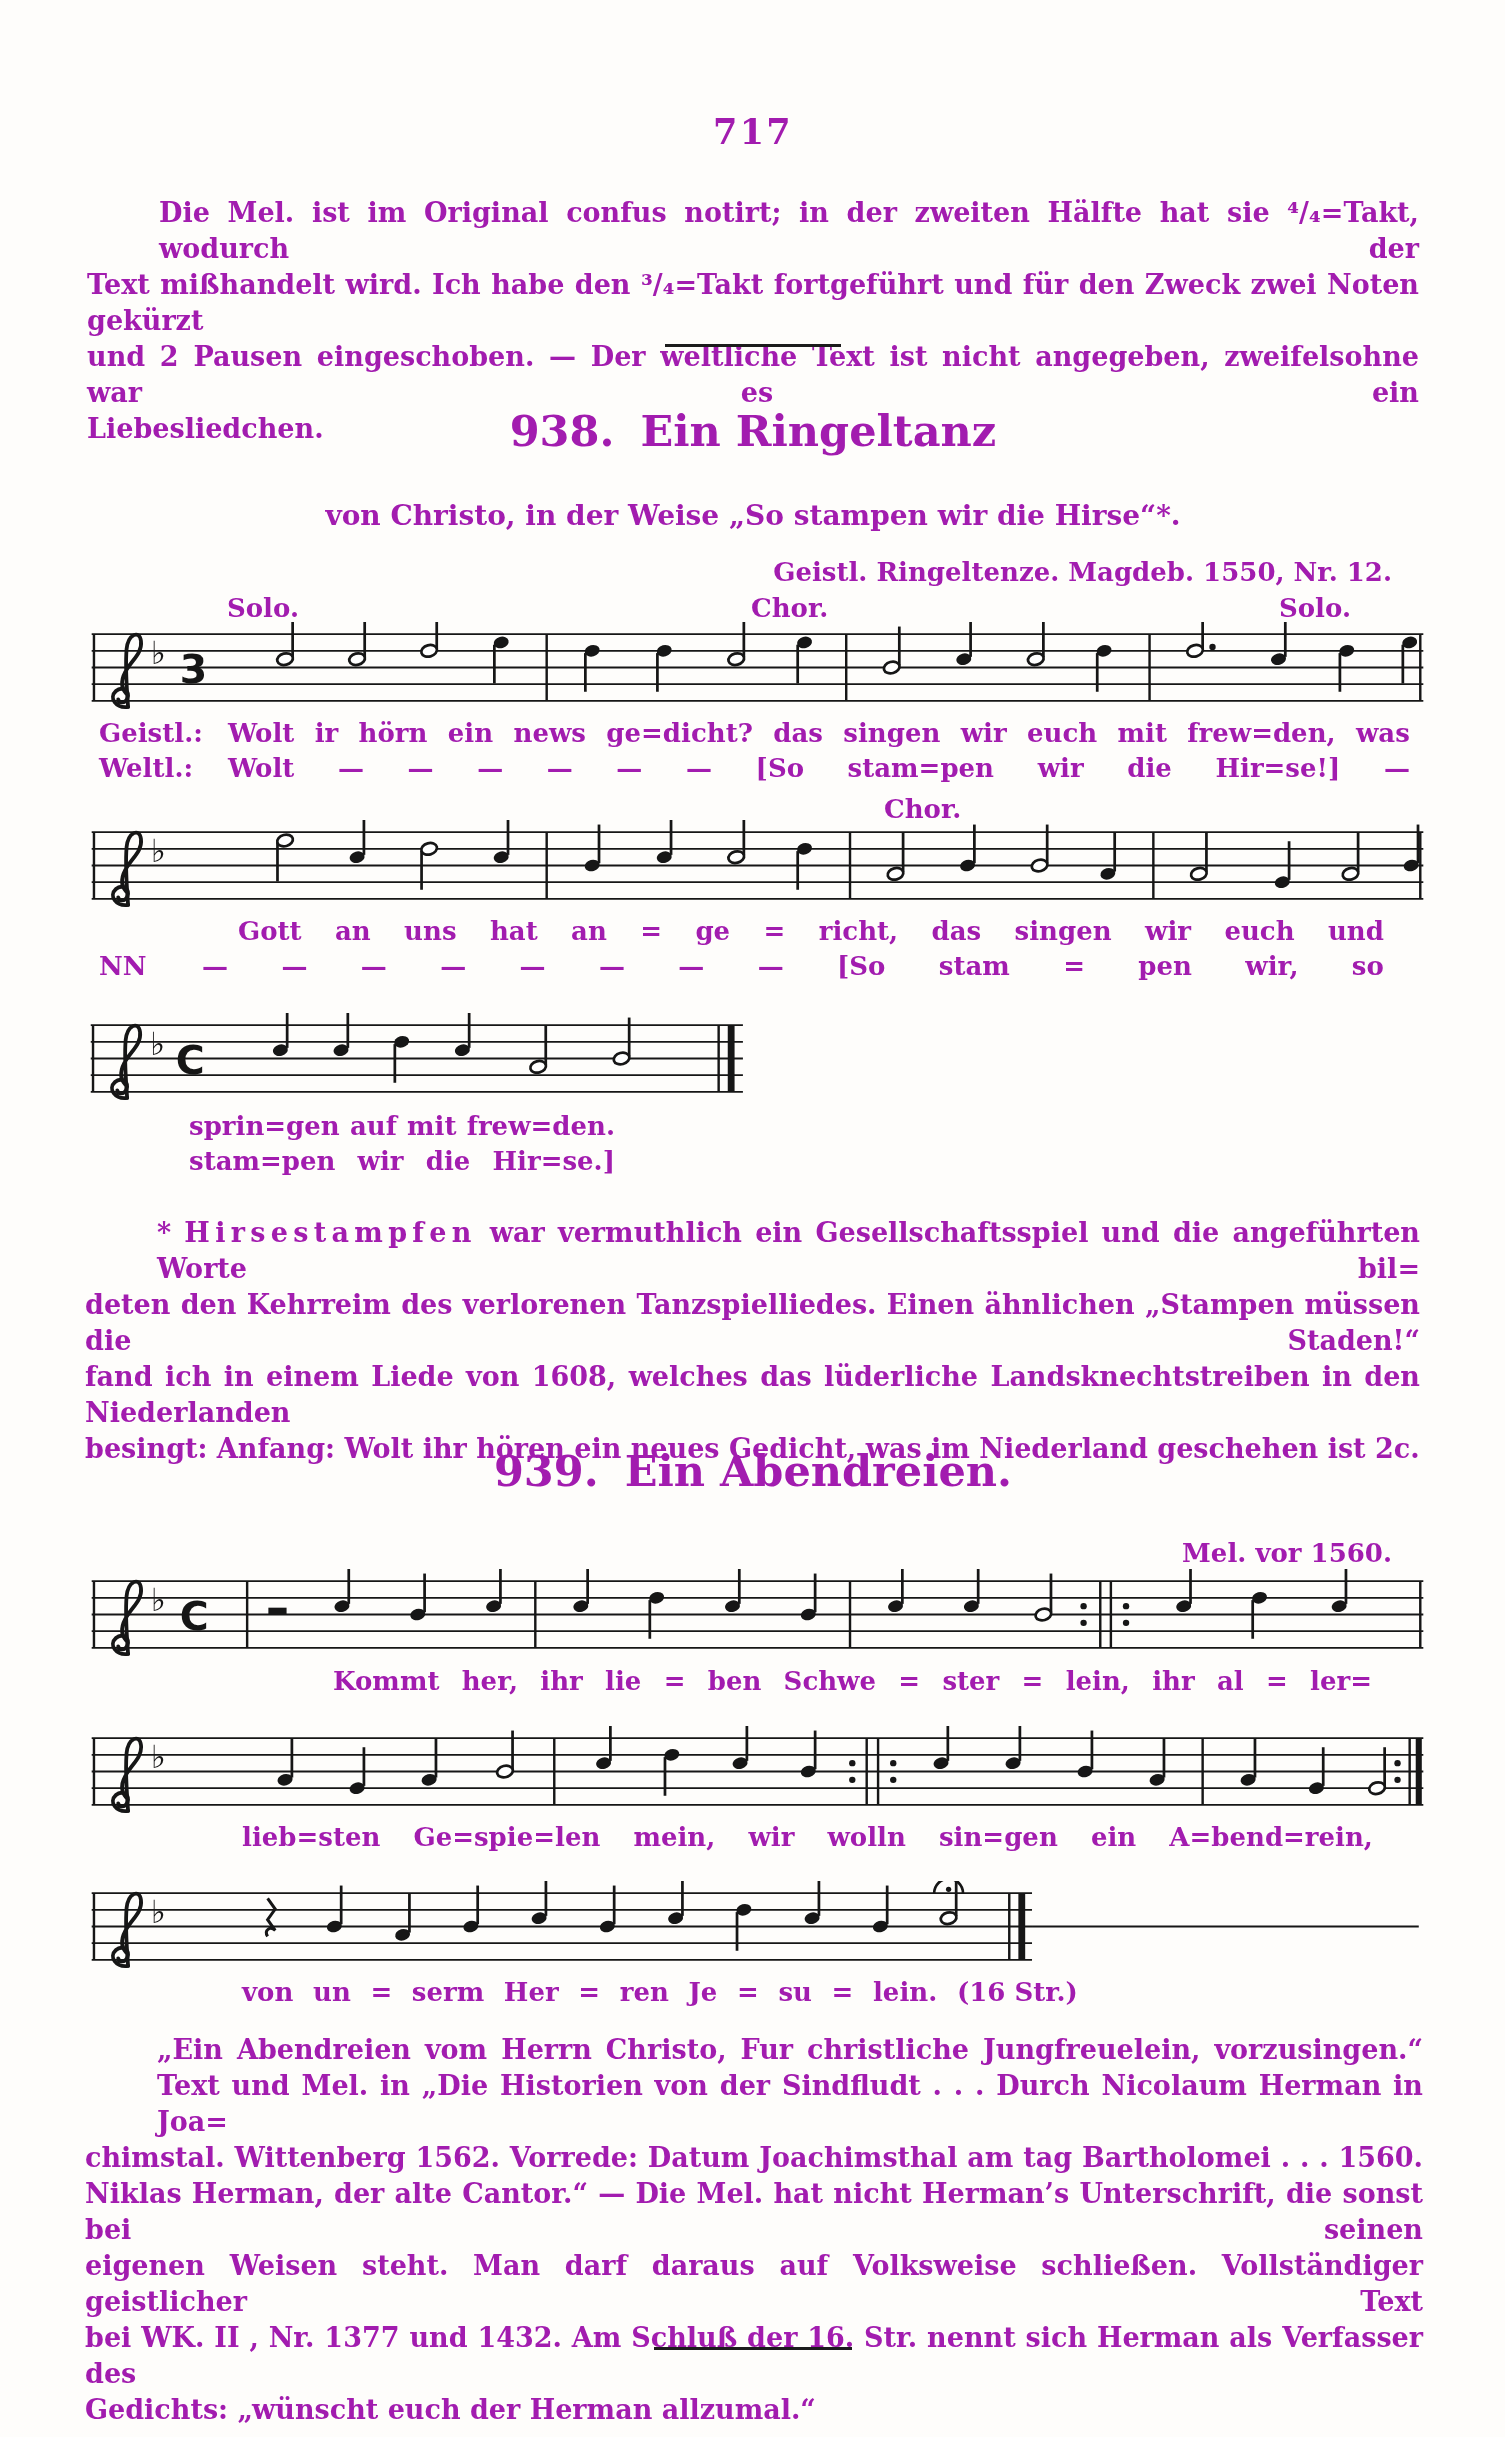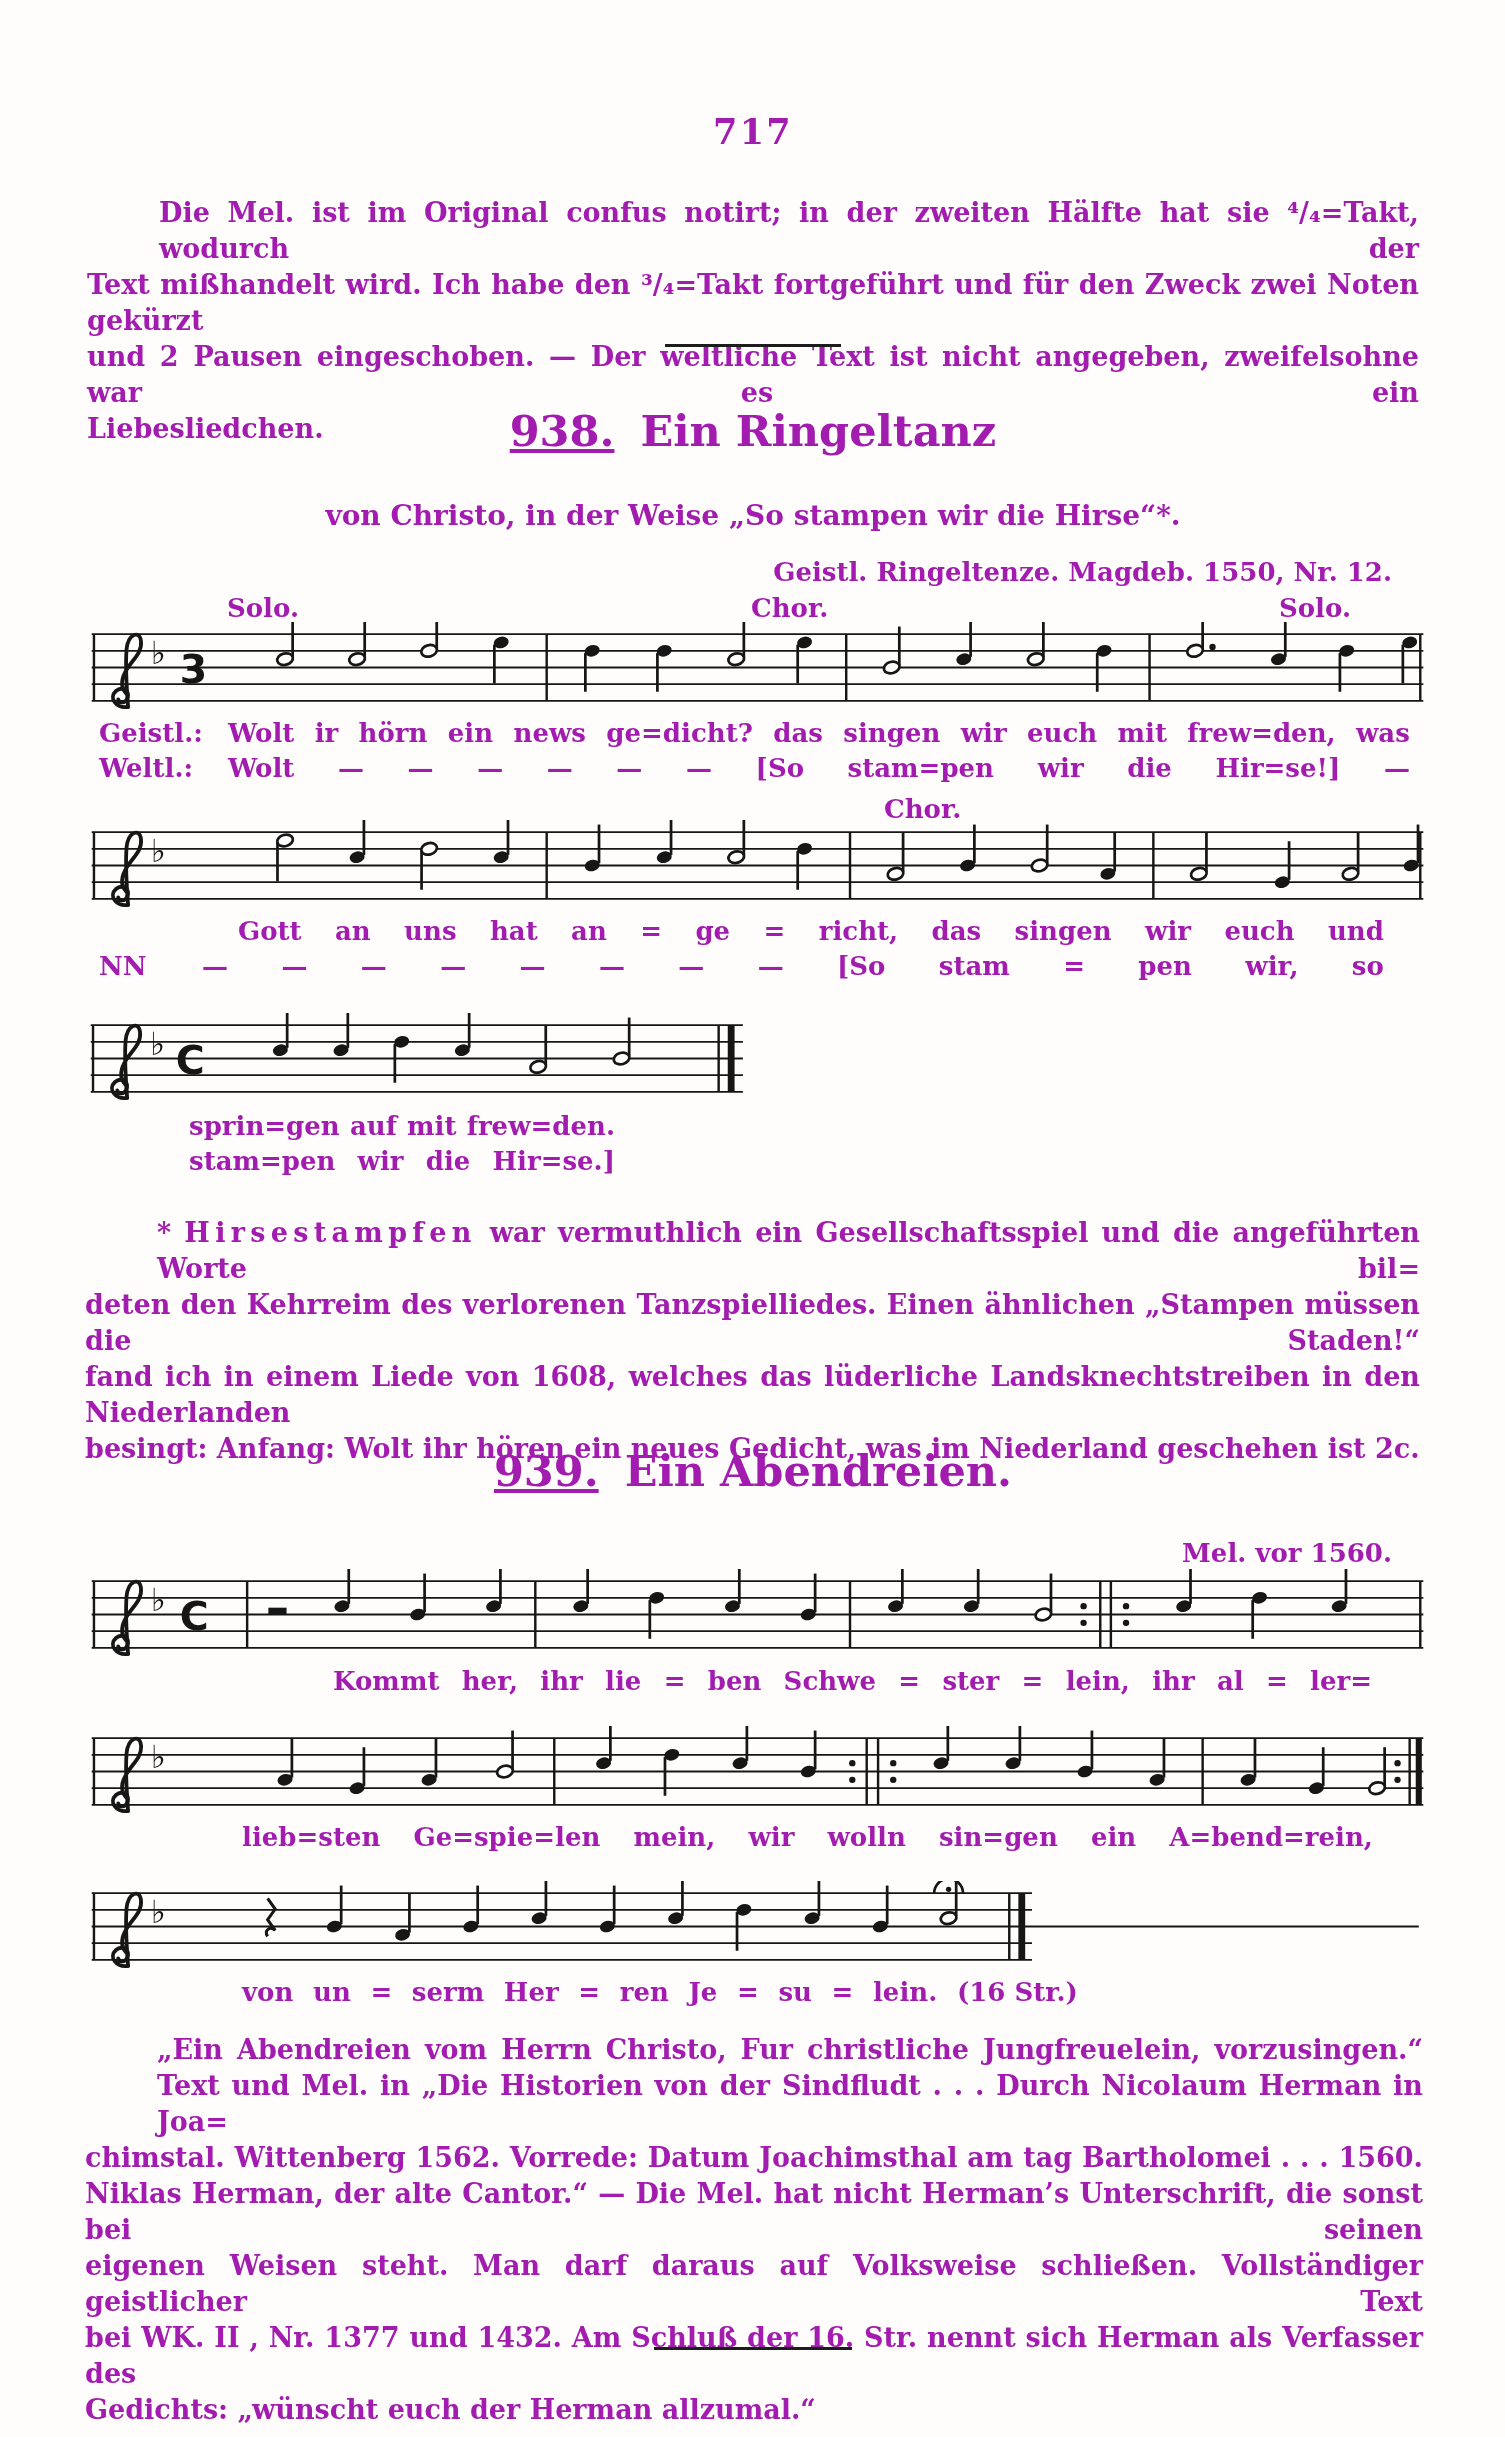--- a/index.html
+++ b/index.html
@@ -6,21 +6,21 @@
   .page{position:relative;width:1506px;height:2438px;background:#fefdfb;color:#a21caf;
         font-family:"DejaVu Serif","Liberation Serif",serif;font-weight:700;overflow:hidden;}
   .pagenum{position:absolute;top:111px;left:0;width:100%;text-align:center;
            font-size:35px;letter-spacing:2.3px;}
   .para{position:absolute;font-size:27px;line-height:36px;}
   .pline{text-align:justify;text-align-last:justify;}
   .pline.ind{padding-left:72px;}
   .pline.noj{text-align-last:left;}
   .rule{position:absolute;border-top:3px solid #1c1c1c;height:0;}
   .heading{position:absolute;left:0;width:100%;text-align:center;font-size:43px;margin:0;}
-  .hnum{margin-right:26px;text-decoration:underline;}
+  .hnum{margin-right:26px;}
   .subtitle{position:absolute;left:0;width:100%;text-align:center;font-size:28px;}
   .attr{position:absolute;font-size:26px;text-align:right;}
   .slabel{position:absolute;font-size:26px;}
   .staff{position:absolute;}
   .sl{stroke:#161616;stroke-width:2.4;fill:none;}
   .bl{stroke:#161616;stroke-width:3.2;fill:none;}
   .mus{font-family:"DejaVu Sans","Liberation Sans",sans-serif;fill:#161616;font-weight:700;}
   .fl{font-size:42px;}
   .ts{font-size:52px;}
   .lrow{position:absolute;display:flex;font-size:26px;line-height:35px;}

